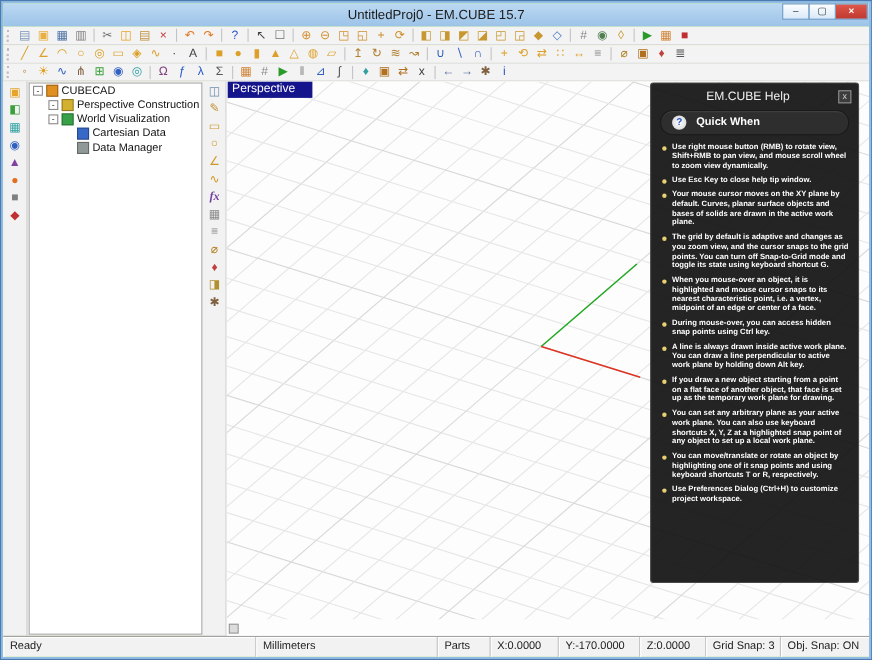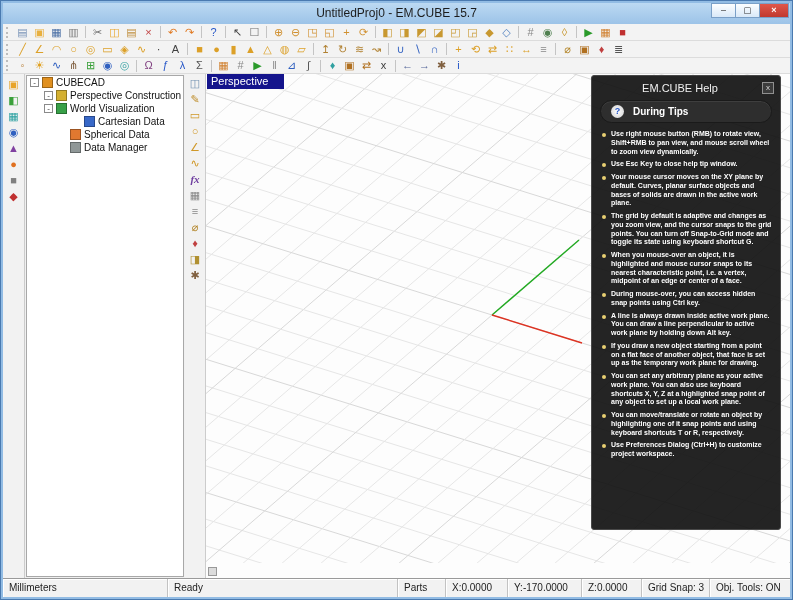--- a/index.html
+++ b/index.html
@@ -232,29 +232,24 @@
         <div class="tree-row" style="padding-left: 17px;">
           <span class="tree-toggle">-</span>
           <span class="tree-icon" style="background: rgb(212, 176, 48);"></span>
           <span>Perspective Construction</span>
         </div>
         <div class="tree-row" style="padding-left: 17px;">
           <span class="tree-toggle">-</span>
           <span class="tree-icon" style="background: rgb(56, 160, 72);"></span>
           <span>World Visualization</span>
         </div>
-        <div class="tree-row" style="padding-left: 45px;">
+        <div class="tree-row" style="padding-left: 31px;">
           <span class="tree-toggle none"></span>
           <span class="tree-icon" style="background: rgb(56, 104, 200);"></span>
           <span>Cartesian Data</span>
-        </div>
-        <div class="tree-row" style="padding-left: 31px;">
-          <span class="tree-toggle none"></span>
-          <span class="tree-icon" style="background: rgb(224, 120, 48);"></span>
-          <span>Spherical Data</span>
         </div>
         <div class="tree-row" style="padding-left: 31px;">
           <span class="tree-toggle none"></span>
           <span class="tree-icon" style="background: rgb(144, 152, 152);"></span>
           <span>Data Manager</span>
         </div>
       </div>
 
     <div class="side-tools" id="sideTools">
         <div class="tb-icon" style="color: rgb(112, 144, 176);">◫</div>
@@ -481,21 +476,21 @@
         </svg>
       <div class="viewport-label">Perspective</div>
 
       <div class="help-panel">
         <div class="help-title-row">
           <div class="help-title">EM.CUBE Help</div>
           <div class="help-close">x</div>
         </div>
         <div class="quick-tips-box">
           <span class="qt-icon">?</span>
-          <span class="qt-label">During Tips</span>
+          <span class="qt-label">Quick When</span>
         </div>
         <div class="tips" id="tipsList">
             <div class="tip">
               <span class="tip-bullet"></span>
               <span class="tip-text">Use right mouse button (RMB) to rotate view, Shift+RMB to pan view, and mouse scroll wheel to zoom view dynamically.</span>
             </div>
             <div class="tip">
               <span class="tip-bullet"></span>
               <span class="tip-text">Use Esc Key to close help tip window.</span>
             </div>
@@ -537,23 +532,23 @@
             </div>
           </div>
       </div>
 
       <div class="viewport-grip"></div>
     </div>
 
   </div>
 
   <div class="statusbar" id="statusbar">
+      <div class="seg seg-ready">Ready</div>
       <div class="seg seg-units">Millimeters</div>
-      <div class="seg seg-ready">Ready</div>
       <div class="seg seg-world">Parts</div>
       <div class="seg seg-x">X:0.0000</div>
       <div class="seg seg-y">Y:-170.0000</div>
       <div class="seg seg-z">Z:0.0000</div>
       <div class="seg seg-grid_snap">Grid Snap: 3</div>
-      <div class="seg seg-obj_snap">Obj. Tools: ON</div>
+      <div class="seg seg-obj_snap">Obj. Snap: ON</div>
     </div>
 
 </div>
 
 </body></html>

